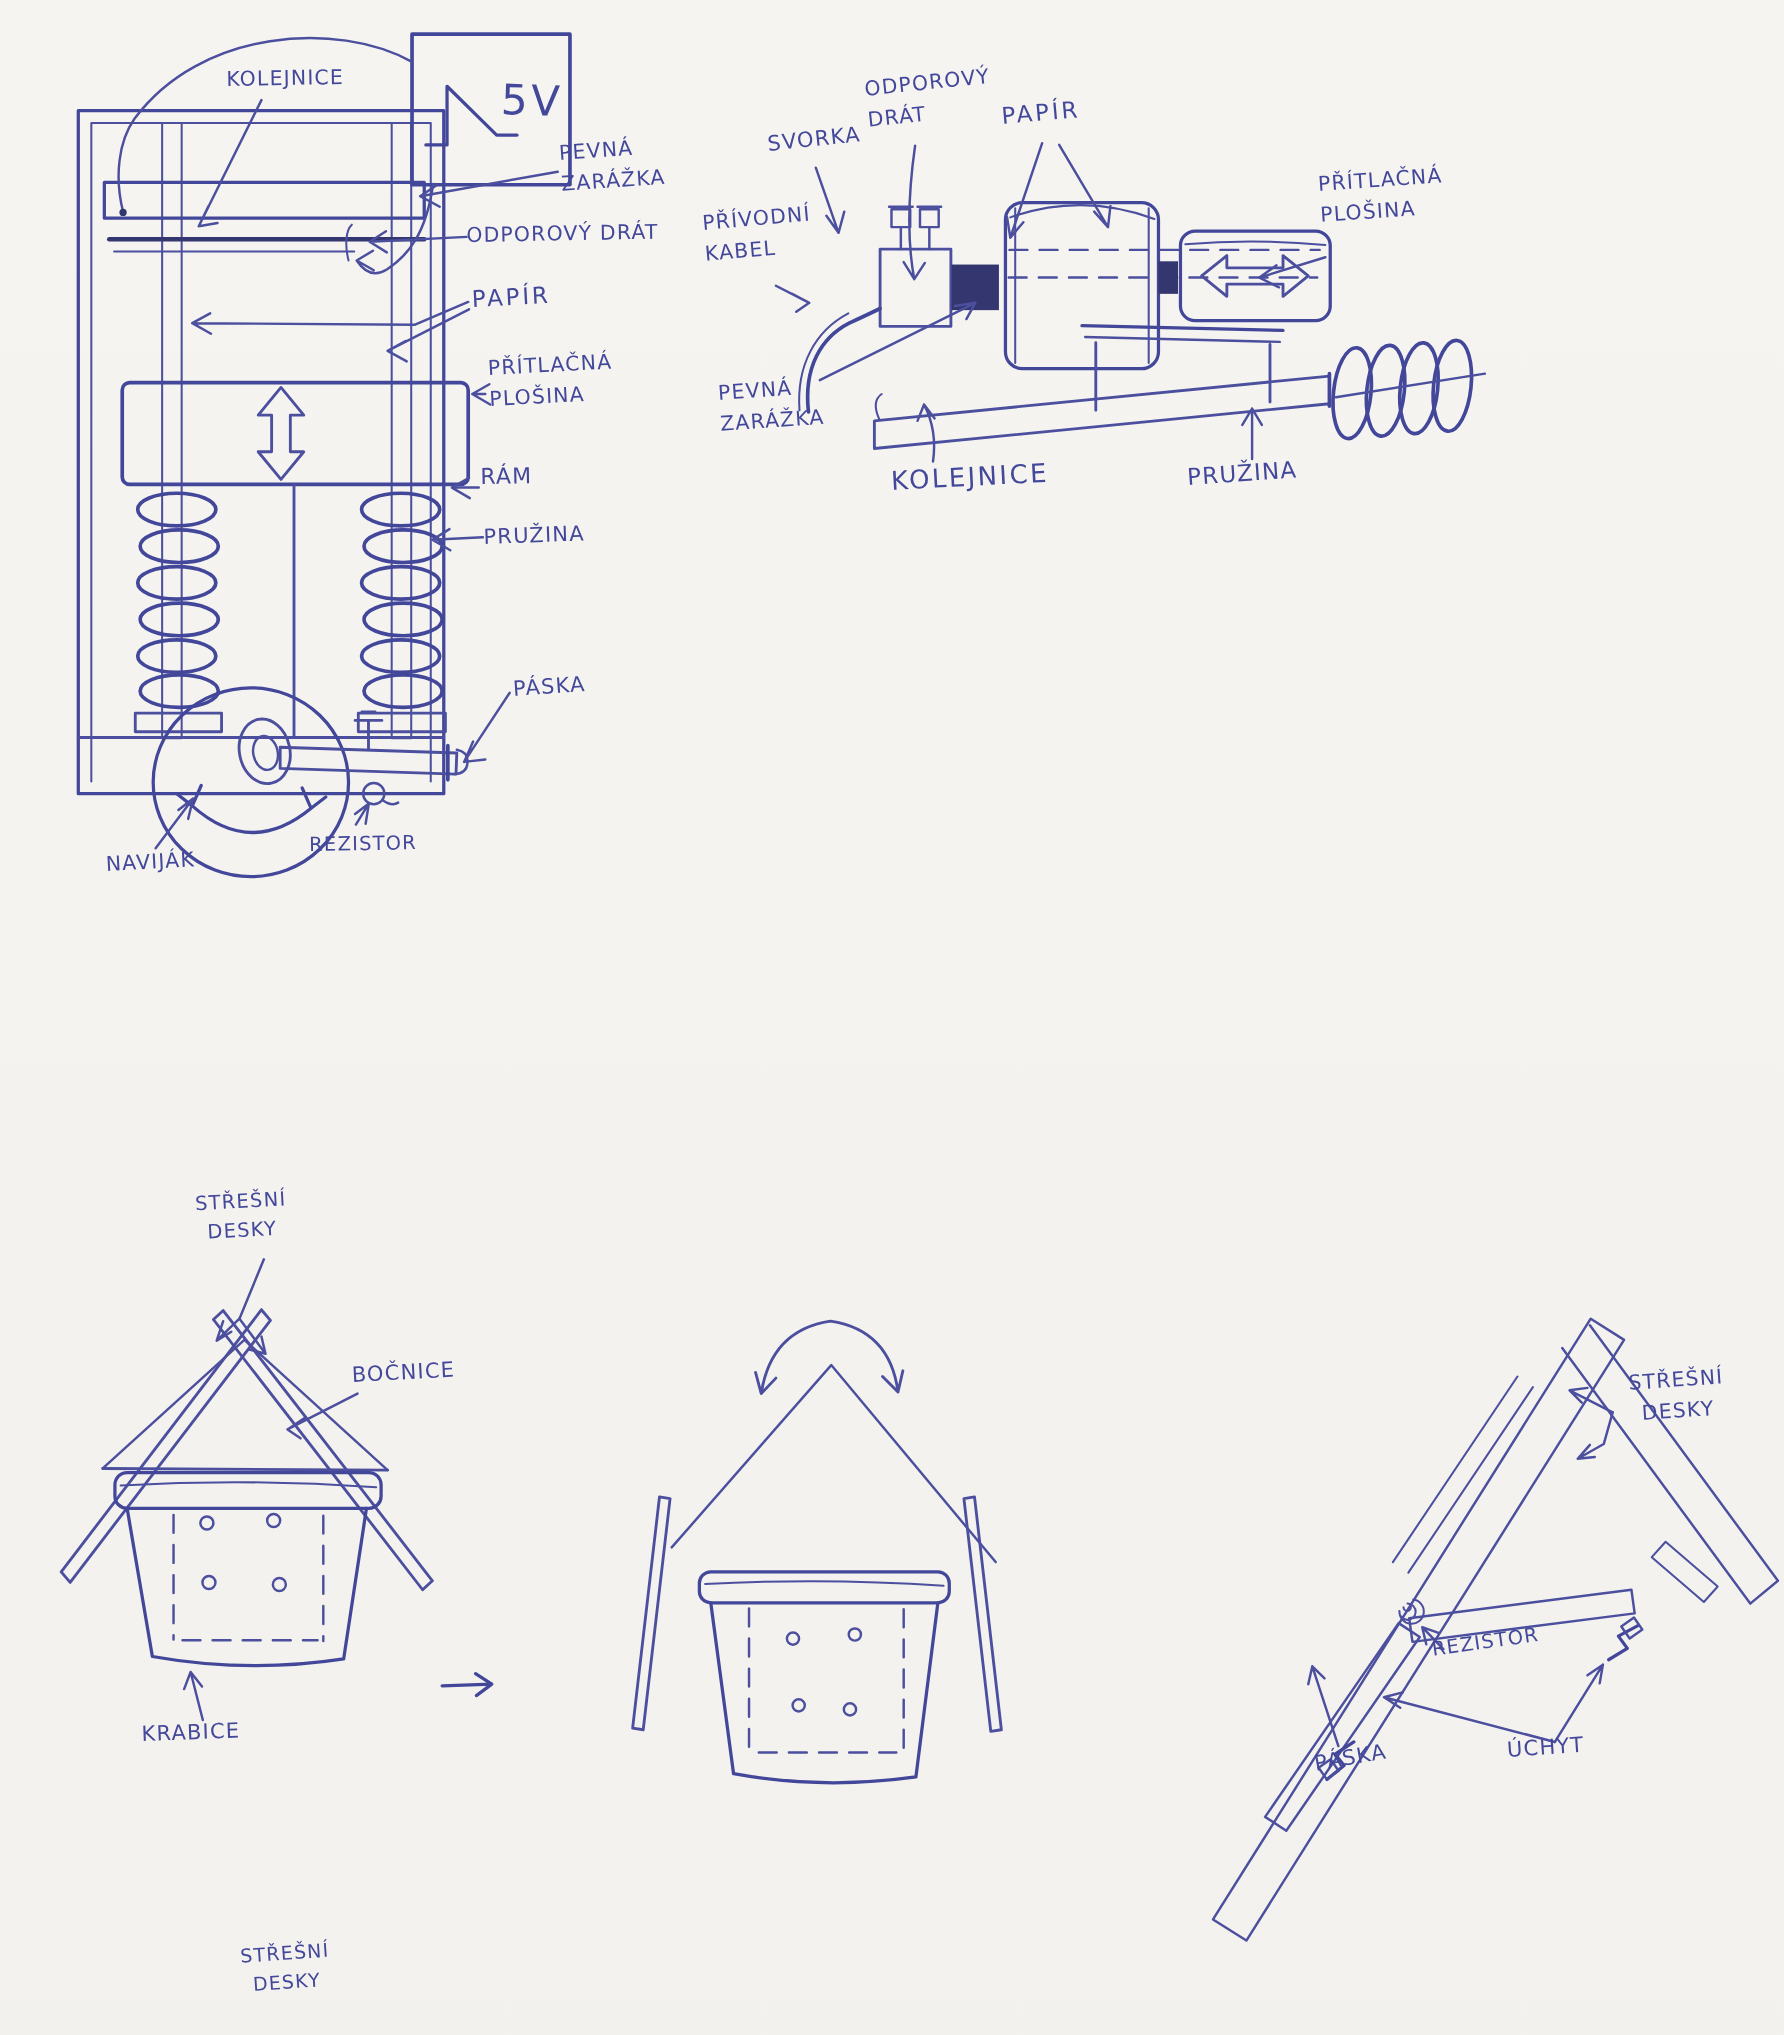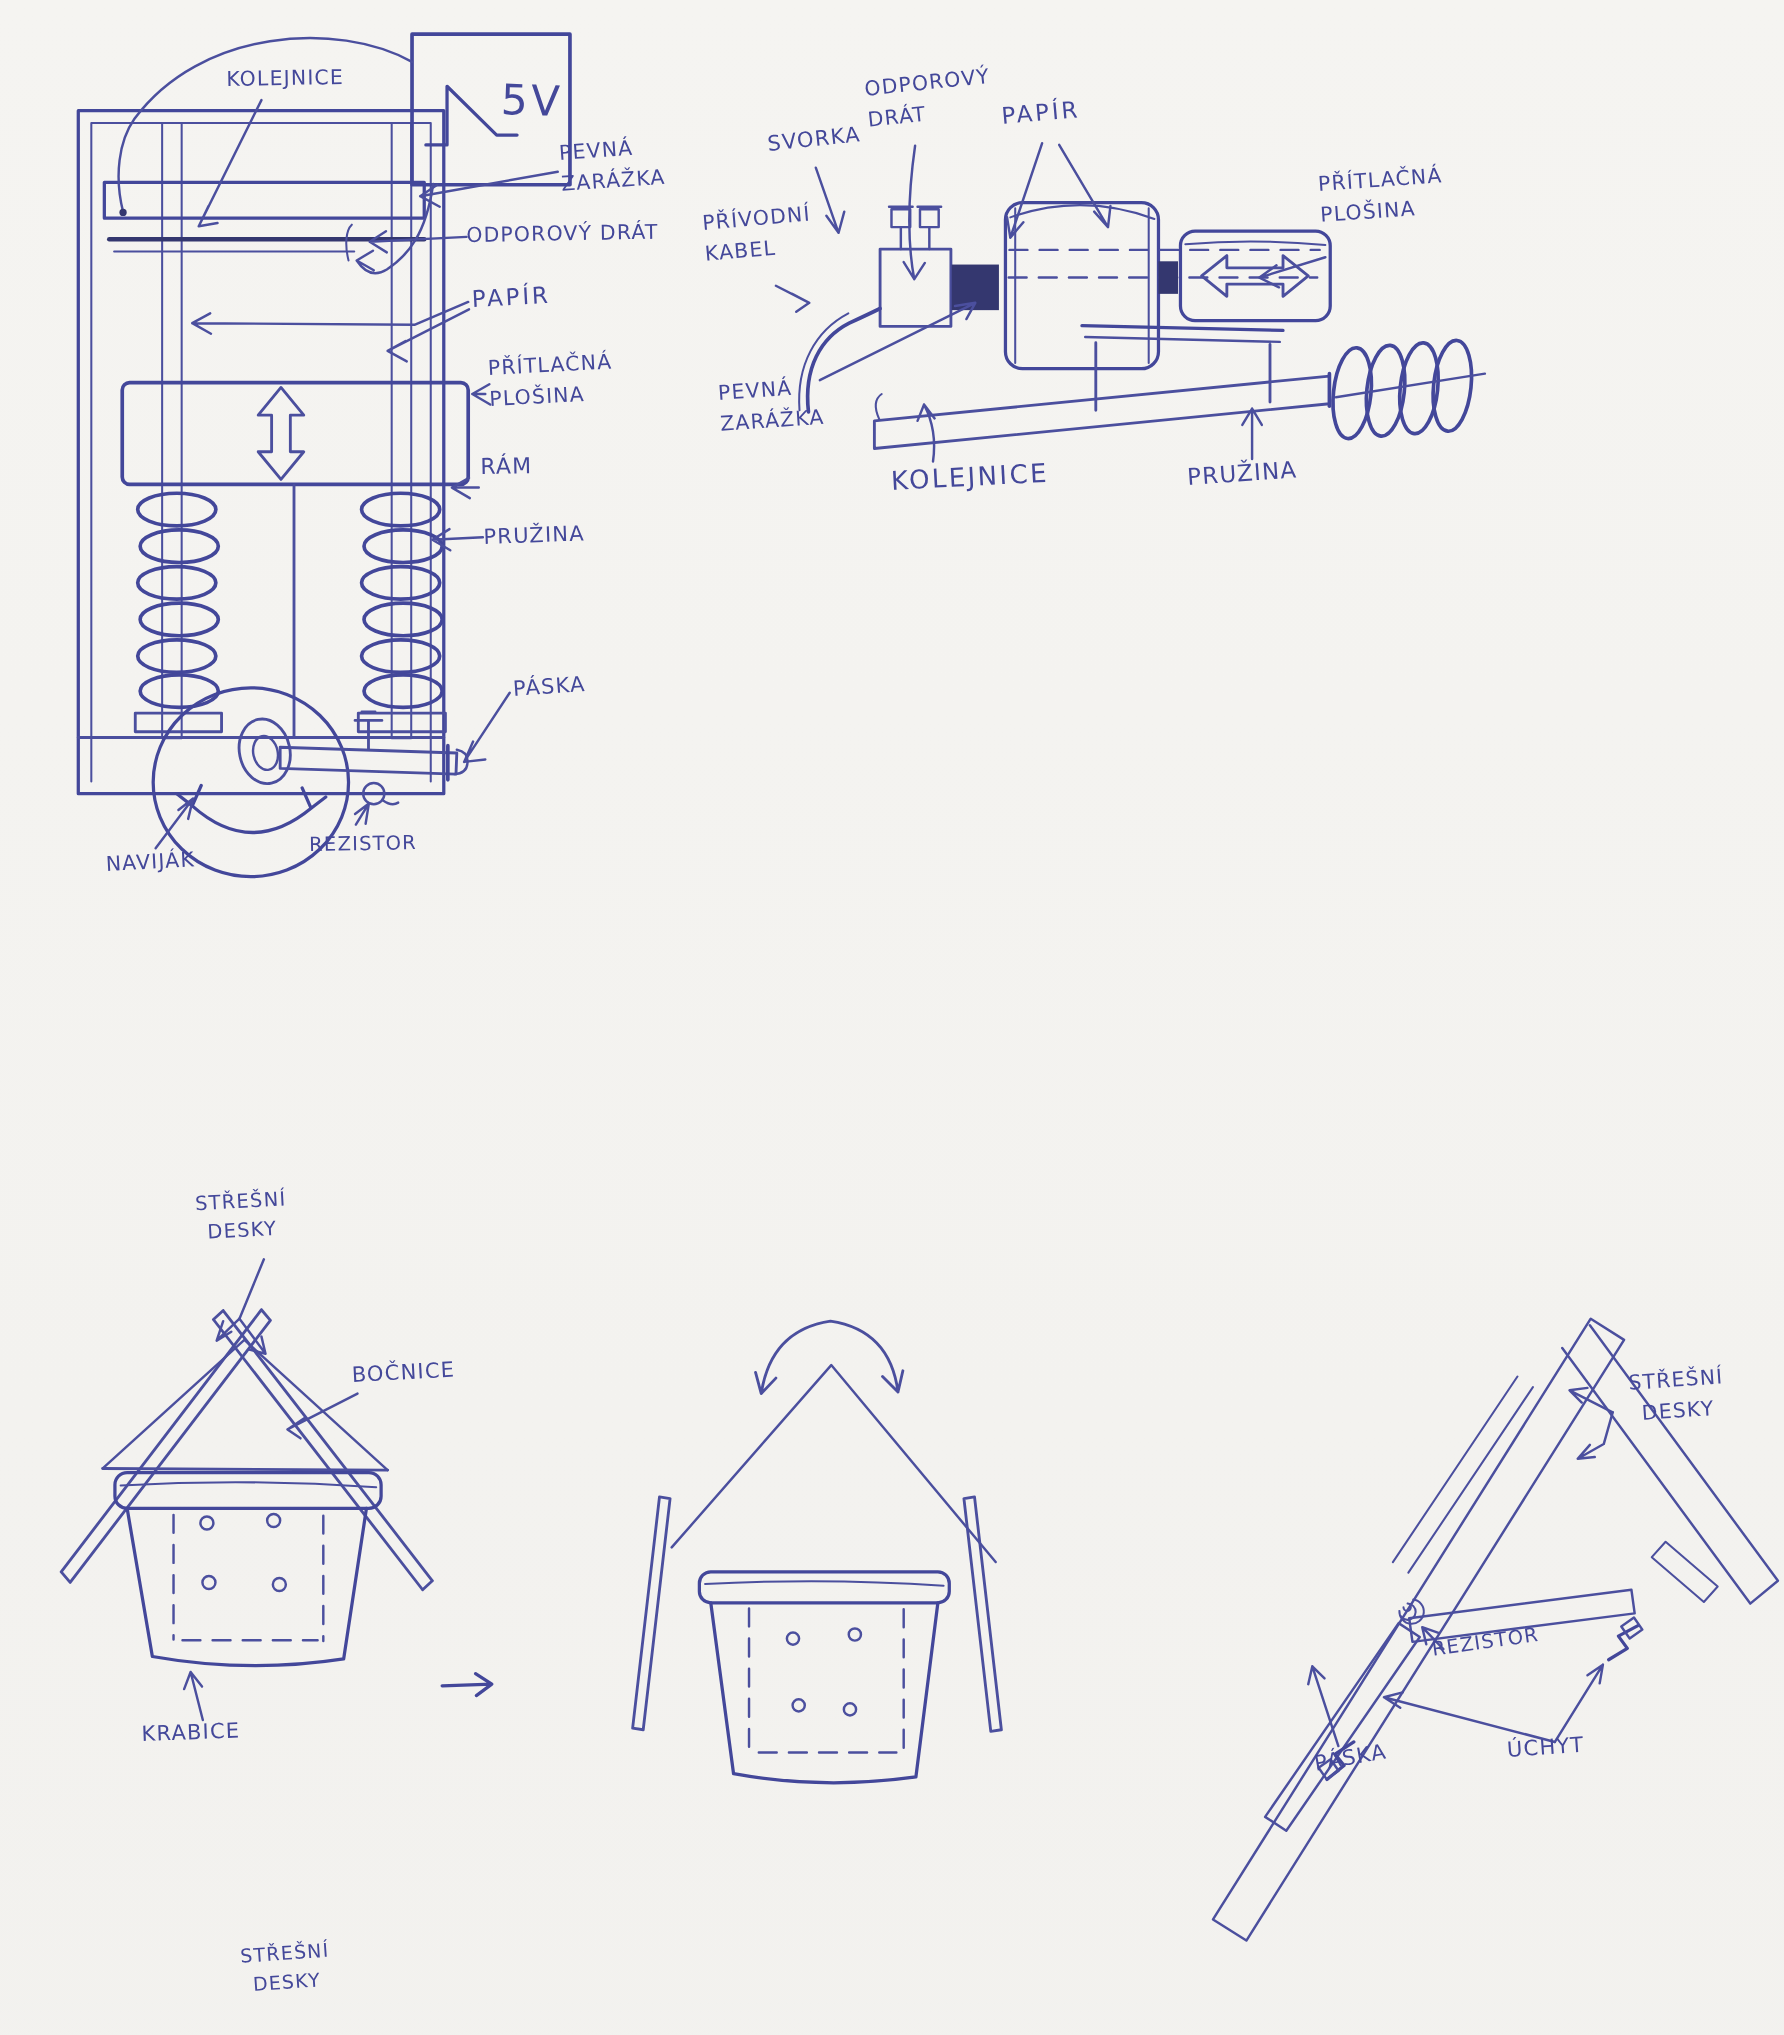--- a/index.html
+++ b/index.html
@@ -243,21 +243,21 @@
 </svg>
 
 <div class="lbl" style="left:226px;top:64px;font-size:20.4px;transform:rotate(-1deg)">KOLEJNICE</div>
 <div class="lbl" style="left:502px;top:68px;font-size:42px;letter-spacing:3.3px;transform:rotate(2deg)">5V</div>
 <div class="lbl" style="left:558px;top:138px;font-size:20.4px;transform:rotate(-4deg)">PEVNÁ
 ZARÁŽKA</div>
 <div class="lbl" style="left:466px;top:220px;font-size:20.4px;white-space:nowrap;transform:rotate(-1deg)">ODPOROVÝ DRÁT</div>
 <div class="lbl" style="left:471px;top:282px;font-size:23px;letter-spacing:2.8px;transform:rotate(-3deg)">PAPÍR</div>
 <div class="lbl" style="left:487px;top:353px;font-size:20.4px;transform:rotate(-3deg)">PŘÍTLAČNÁ
 PLOŠINA</div>
-<div class="lbl" style="left:480px;top:450px;font-size:22px;transform:rotate(-1deg)">RÁM</div>
+<div class="lbl" style="left:480px;top:460px;font-size:22px;transform:rotate(-1deg)">RÁM</div>
 <div class="lbl" style="left:483px;top:522px;font-size:21px;transform:rotate(-2deg)">PRUŽINA</div>
 <div class="lbl" style="left:512px;top:674px;font-size:21px;transform:rotate(-4deg)">PÁSKA</div>
 <div class="lbl" style="left:309px;top:830px;font-size:19.5px;transform:rotate(-1deg)">REZISTOR</div>
 <div class="lbl" style="left:105px;top:849px;font-size:20.4px;transform:rotate(-3deg)">NAVIJÁK</div>
 
 <div class="lbl" style="left:766px;top:129px;font-size:21px;transform:rotate(-6deg)">SVORKA</div>
 <div class="lbl" style="left:863px;top:74px;font-size:20.4px;transform:rotate(-6deg)">ODPOROVÝ
 DRÁT</div>
 <div class="lbl" style="left:1000px;top:99px;font-size:23px;letter-spacing:2.8px;transform:rotate(-5deg)">PAPÍR</div>
 <div class="lbl" style="left:1317px;top:169px;font-size:20.4px;transform:rotate(-4deg)">PŘÍTLAČNÁ

